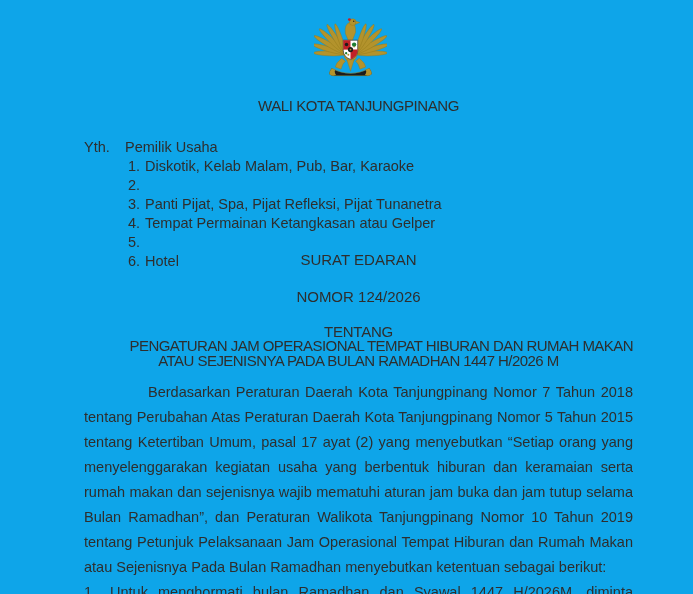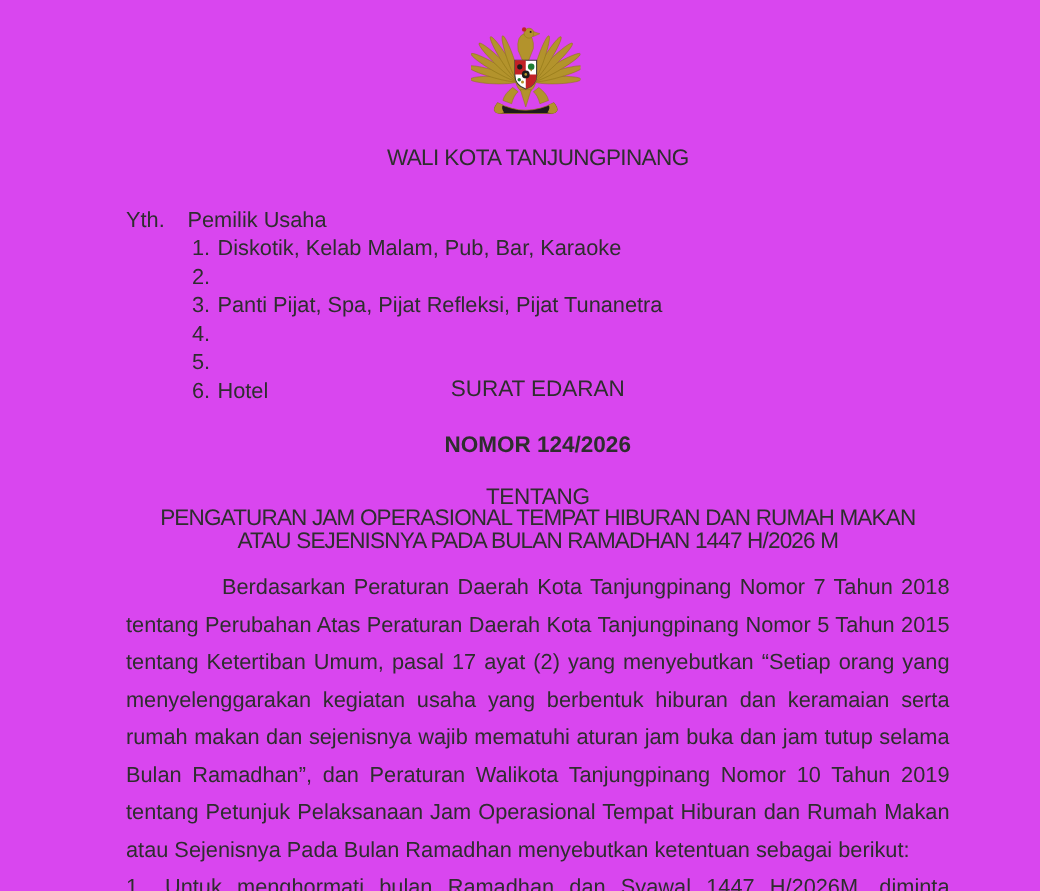--- a/index.html
+++ b/index.html
@@ -1,39 +1,39 @@
 <!DOCTYPE html>
 <html style="--gold: #b3932c; --gold-dark: #8f7516; --red: #c22127; --green: #1e7e34; --black: #1d1b1a; --white: #ffffff;"><head>
 <meta charset="utf-8">
 <style>
   html,body{margin:0;padding:0;}
   body{
     width:693px;height:594px;overflow:hidden;background:#ffffff;
     font-family:"Liberation Sans",sans-serif;color:#2e2e2e;
     -webkit-font-smoothing:antialiased;
   }
-  .page{position:relative;width:693px;height:594px;background:#d946ef;overflow:hidden;}
+  .page{position:relative;width:693px;height:594px;background:#0ea5e9;overflow:hidden;}
   .content-abs{position:absolute;left:84px;width:549px;}
 
   .emblem{position:absolute;left:314px;top:12px;width:73px;height:68px;}
   .emblem svg{width:100%;height:100%;display:block;}
 
   .letterhead{top:98px;text-align:center;font-size:15px;line-height:15px;
     letter-spacing:-0.4px;white-space:nowrap;}
 
   .addressee{top:138px;font-size:14.5px;line-height:19px;}
   .addr-head{display:flex;}
   .addr-salutation{width:41px;flex:0 0 41px;}
   .addr-item{display:flex;padding-left:44px;}
   .addr-num{width:17px;flex:0 0 17px;}
 
   .doc-type{top:252px;text-align:center;font-size:15px;line-height:15px;white-space:nowrap;}
-  .doc-number{top:289px;text-align:center;font-size:15px;line-height:15px;white-space:nowrap;font-weight:bold;}
+  .doc-number{top:289px;text-align:center;font-size:15px;line-height:15px;white-space:nowrap;}
   .doc-about{top:324px;text-align:center;font-size:15px;line-height:15px;white-space:nowrap;letter-spacing:-0.2px;}
-  .doc-subject1{top:338px;text-align:center;font-size:15px;line-height:15px;white-space:nowrap;letter-spacing:-0.55px;}
+  .doc-subject1{top:338px;text-align:right;font-size:15px;line-height:15px;white-space:nowrap;letter-spacing:-0.55px;}
   .doc-subject2{top:353px;text-align:center;font-size:15px;line-height:15px;white-space:nowrap;letter-spacing:-0.55px;}
 
   .body-paragraph{top:380px;font-size:14.5px;line-height:25px;}
   .para-line{text-align:justify;text-align-last:justify;height:25px;overflow:hidden;}
   .para-line.indent{text-indent:64px;}
   .para-line.last{text-align:left;text-align-last:left;}
 
   .item-partial{top:580px;font-size:14.5px;line-height:25px;display:flex;}
   .item-num{width:26px;flex:0 0 26px;}
   .item-text{flex:1;text-align:justify;text-align-last:justify;height:25px;overflow:hidden;}
@@ -132,20 +132,21 @@
         </div>
         <div class="addr-item">
           <span class="addr-num">2.</span>
         </div>
         <div class="addr-item">
           <span class="addr-num">3.</span>
           <span><span>Panti Pijat, Spa, Pijat Refleksi, Pijat Tunanetra</span></span>
         </div>
         <div class="addr-item">
           <span class="addr-num">4.</span>
+          <span><span>Tempat Permainan Ketangkasan atau Gelper</span></span>
         </div>
         <div class="addr-item">
           <span class="addr-num">5.</span>
         </div>
         <div class="addr-item">
           <span class="addr-num">6.</span>
           <span><span>Hotel</span></span>
         </div>
       </div>
   </div>

